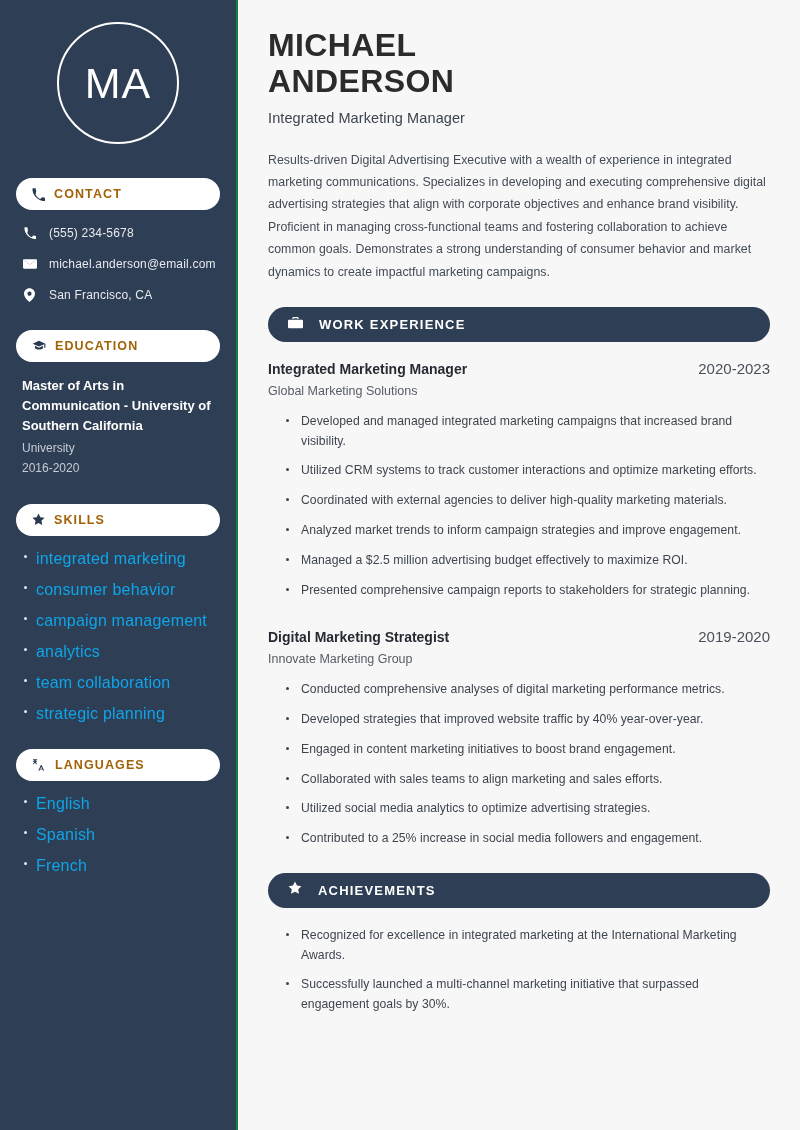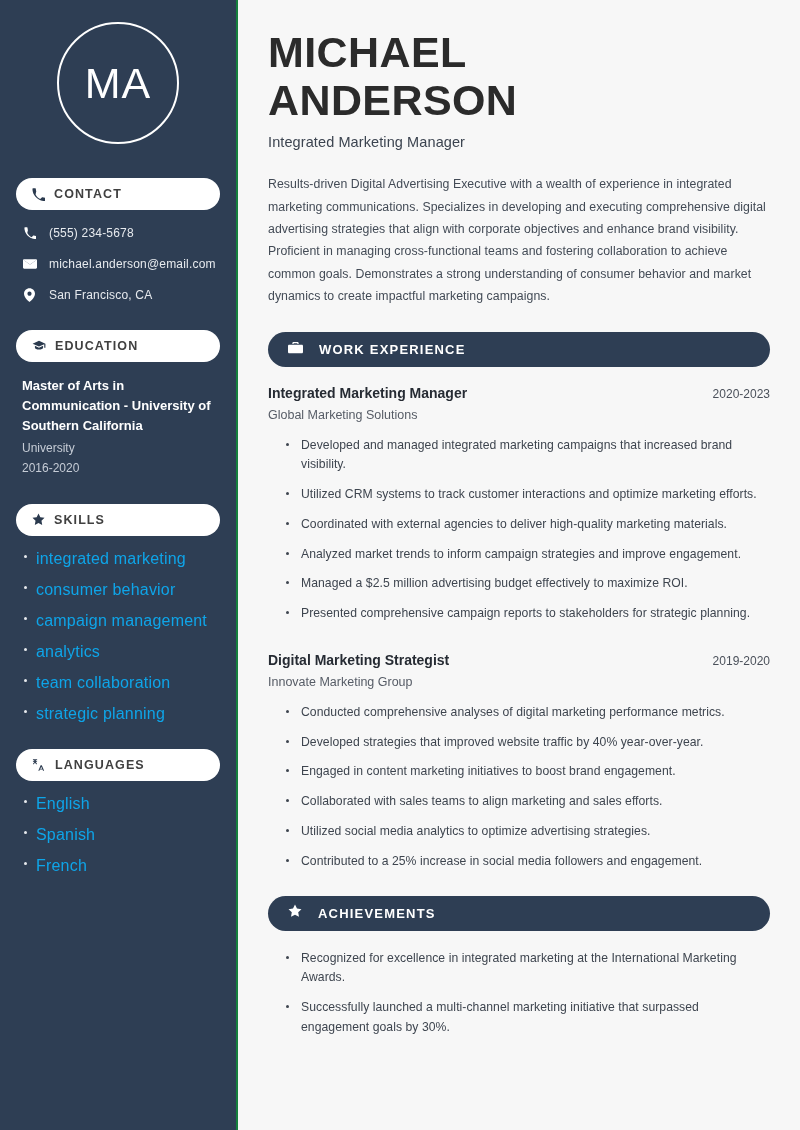--- a/index.html
+++ b/index.html
@@ -45,21 +45,21 @@
     align-items: center;
     justify-content: center;
     color: #ffffff;
     font-size: 43px;
     font-weight: 400;
     letter-spacing: 1px;
   }
 
   .pill {
     background: #ffffff;
-    color: #404040;
+    color: #a16207;
     border-radius: 22px;
     height: 32px;
     display: flex;
     align-items: center;
     gap: 9px;
     padding: 0 16px;
     margin-bottom: 14px;
   }
   .pill .pill-label {
     font-size: 12.5px;
@@ -125,21 +125,21 @@
   }
 
   
   .main {
     flex: 1 1 auto;
     background: #f7f7f7;
     padding: 28px 30px 0 30px;
   }
 
   .name {
-    font-size: 43px;
+    font-size: 32px;
     font-weight: bold;
     color: #2b2b2b;
     line-height: 1.12;
     letter-spacing: 0.4px;
     text-transform: uppercase;
     max-width: 310px;
   }
   .job-title {
     font-size: 14.5px;
     color: #3c4450;
@@ -178,21 +178,21 @@
     display: flex;
     justify-content: space-between;
     align-items: baseline;
   }
   .job-role {
     font-size: 14px;
     font-weight: bold;
     color: #262b33;
   }
   .job-dates {
-    font-size: 12px;
+    font-size: 15px;
     color: #4a505a;
     white-space: nowrap;
   }
   .job-company {
     font-size: 12.5px;
     color: #51586280;
     color: #565c66;
     margin-top: 7px;
   }
 

